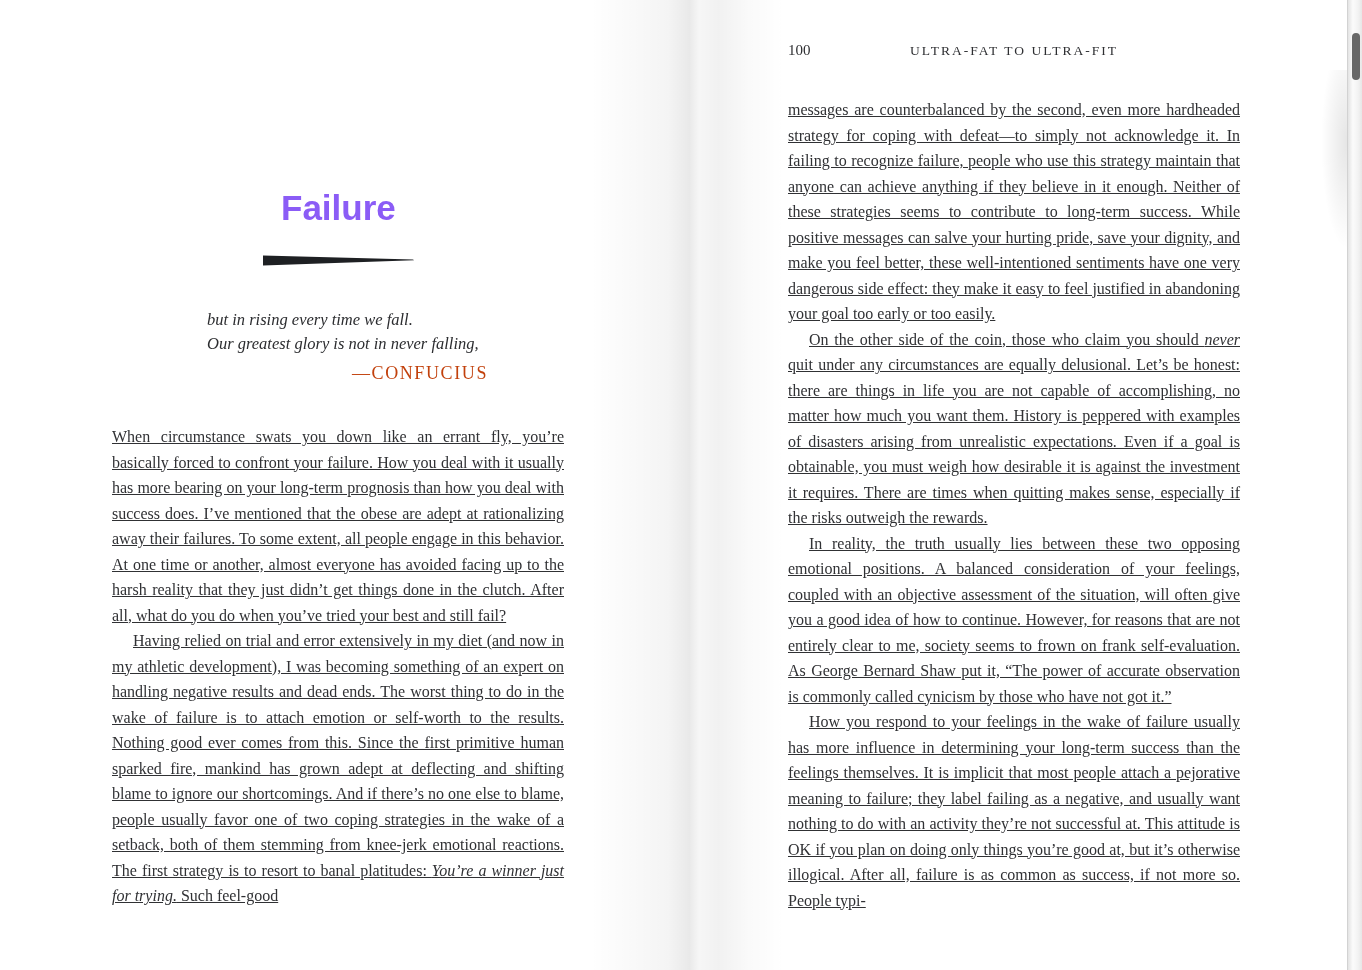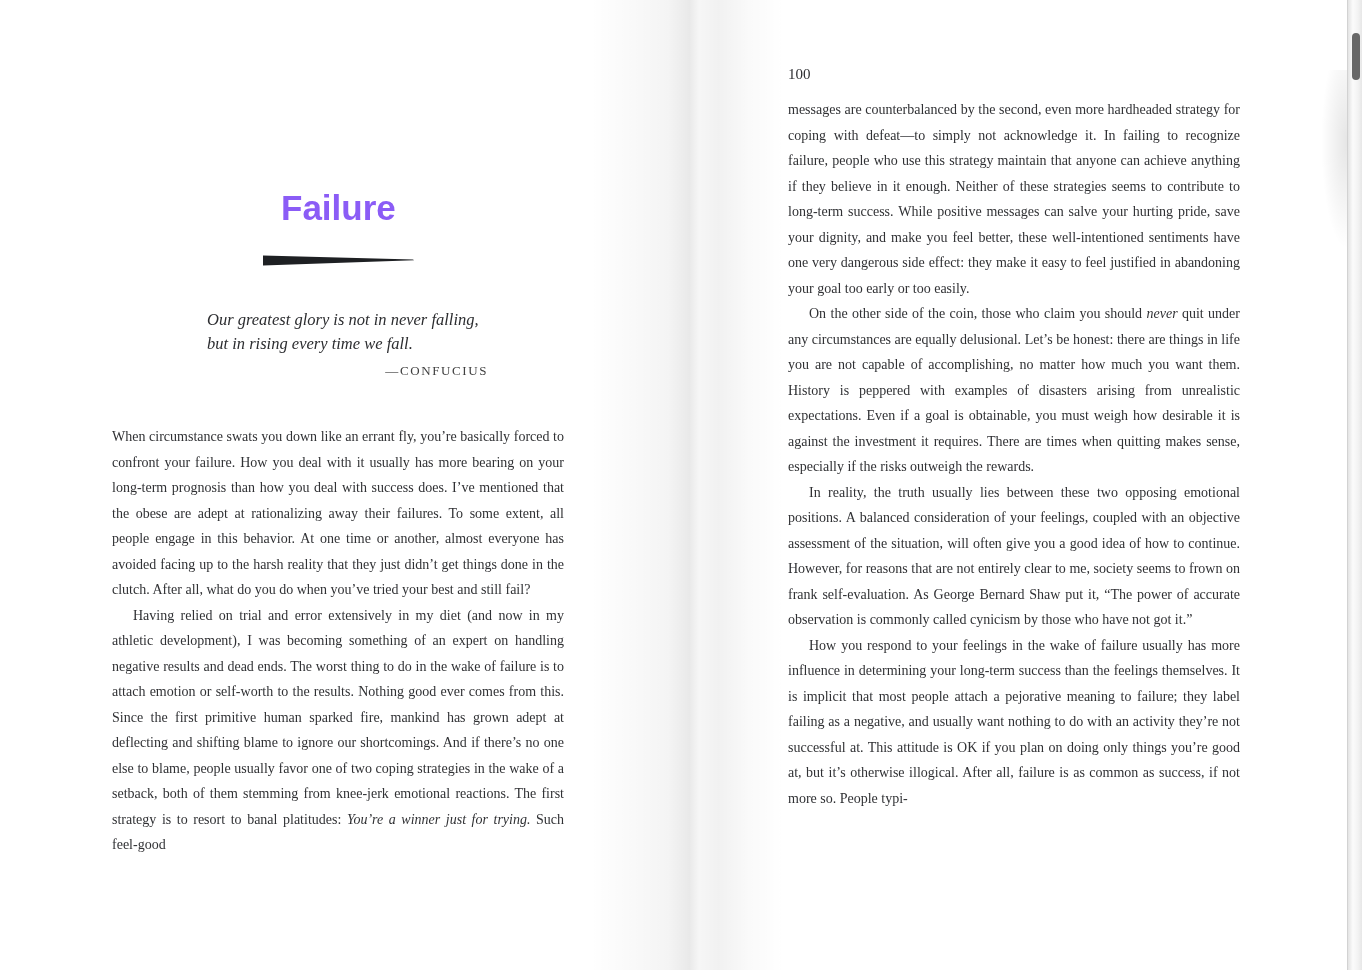--- a/index.html
+++ b/index.html
@@ -80,46 +80,46 @@
   }
   .epigraph .ep-line {
     font-style: italic;
     font-size: 16.5px;
     line-height: 24px;
     color: #2c2d30;
   }
   .epigraph .ep-attr {
     margin-top: 7px;
     text-align: right;
-    font-size: 13px;
+    font-size: 18px;
     letter-spacing: 1.6px;
-    color: #404040;
+    color: #c2410c;
   }
 
   .body-text {
     position: absolute;
     width: 452px;
     text-align: justify;
-    font-size: 14px;
+    font-size: 16px;
     line-height: 25.5px;
     color: #303134;
+    text-decoration: underline;
   }
   .body-text p { margin: 0; }
   .body-text p.indent { text-indent: 21px; }
   .body-text .it { font-style: italic; }
 
   .left-body { left: 112px; top: 424px; }
 
   
   .right-header {
     position: absolute;
     left: 788px; top: 42px;
     width: 452px;
     height: 18px;
-    margin-top: 24px;
   }
   .page-number {
     position: absolute;
     left: 0; top: 0;
     font-size: 15px;
     color: #2e2f32;
   }
   .running-header {
     position: absolute;
     left: 0; right: 0; top: 1px;
@@ -136,34 +136,35 @@
 <div class="spread">
 
   <section>
     <h1 class="chapter-title">Failure</h1>
 
     <svg class="swoosh" width="152" height="17" viewBox="0 0 152 17">
       <polygon points="0,2.5 150,6.5 151,7.2 0,12.5" fill="#1e2023"></polygon>
     </svg>
 
     <div class="epigraph">
+      <div class="ep-line">but in rising every time we fall.</div>
       <div class="ep-line">Our greatest glory is not in never falling,</div>
-      <div class="ep-line">but in rising every time we fall.</div>
       <div class="ep-attr">—CONFUCIUS</div>
     </div>
 
     <div class="body-text left-body">
       <p class="noindent">When circumstance swats you down like an errant fly, you’re basically forced to confront your failure. How you deal with it usually has more bearing on your long-term prognosis than how you deal with success does. I’ve mentioned that the obese are adept at rationalizing away their failures. To some extent, all people engage in this behavior. At one time or another, almost everyone has avoided facing up to the harsh reality that they just didn’t get things done in the clutch. After all, what do you do when you’ve tried your best and still fail?</p>
       <p class="indent"><span>Having relied on trial and error extensively in my diet (and now in my athletic development), I was becoming something of an expert on handling negative results and dead ends. The worst thing to do in the wake of failure is to attach emotion or self-worth to the results. Nothing good ever comes from this. Since the first primitive human sparked fire, mankind has grown adept at deflecting and shifting blame to ignore our shortcomings. And if there’s no one else to blame, people usually favor one of two coping strategies in the wake of a setback, both of them stemming from knee-jerk emotional reactions. The first strategy is to resort to banal platitudes: </span><span class="it">You’re a winner just for trying.</span><span> Such feel-good</span></p>
     </div>
   </section>
 
   <section>
     <div class="right-header">
       <span class="page-number">100</span>
+      <span class="running-header">ULTRA-FAT TO ULTRA-FIT</span>
     </div>
 
     <div class="body-text right-body">
       <p class="noindent">messages are counterbalanced by the second, even more hardheaded strategy for coping with defeat—to simply not acknowledge it. In failing to recognize failure, people who use this strategy maintain that anyone can achieve anything if they believe in it enough. Neither of these strategies seems to contribute to long-term success. While positive messages can salve your hurting pride, save your dignity, and make you feel better, these well-intentioned sentiments have one very dangerous side effect: they make it easy to feel justified in abandoning your goal too early or too easily.</p>
       <p class="indent"><span>On the other side of the coin, those who claim you should </span><span class="it">never</span><span> quit under any circumstances are equally delusional. Let’s be honest: there are things in life you are not capable of accomplishing, no matter how much you want them. History is peppered with examples of disasters arising from unrealistic expectations. Even if a goal is obtainable, you must weigh how desirable it is against the investment it requires. There are times when quitting makes sense, especially if the risks outweigh the rewards.</span></p>
       <p class="indent">In reality, the truth usually lies between these two opposing emotional positions. A balanced consideration of your feelings, coupled with an objective assessment of the situation, will often give you a good idea of how to continue. However, for reasons that are not entirely clear to me, society seems to frown on frank self-evaluation. As George Bernard Shaw put it, “The power of accurate observation is commonly called cynicism by those who have not got it.”</p>
       <p class="indent">How you respond to your feelings in the wake of failure usually has more influence in determining your long-term success than the feelings themselves. It is implicit that most people attach a pejorative meaning to failure; they label failing as a negative, and usually want nothing to do with an activity they’re not successful at. This attitude is OK if you plan on doing only things you’re good at, but it’s otherwise illogical. After all, failure is as common as success, if not more so. People typi-</p>
     </div>
   </section>
 

